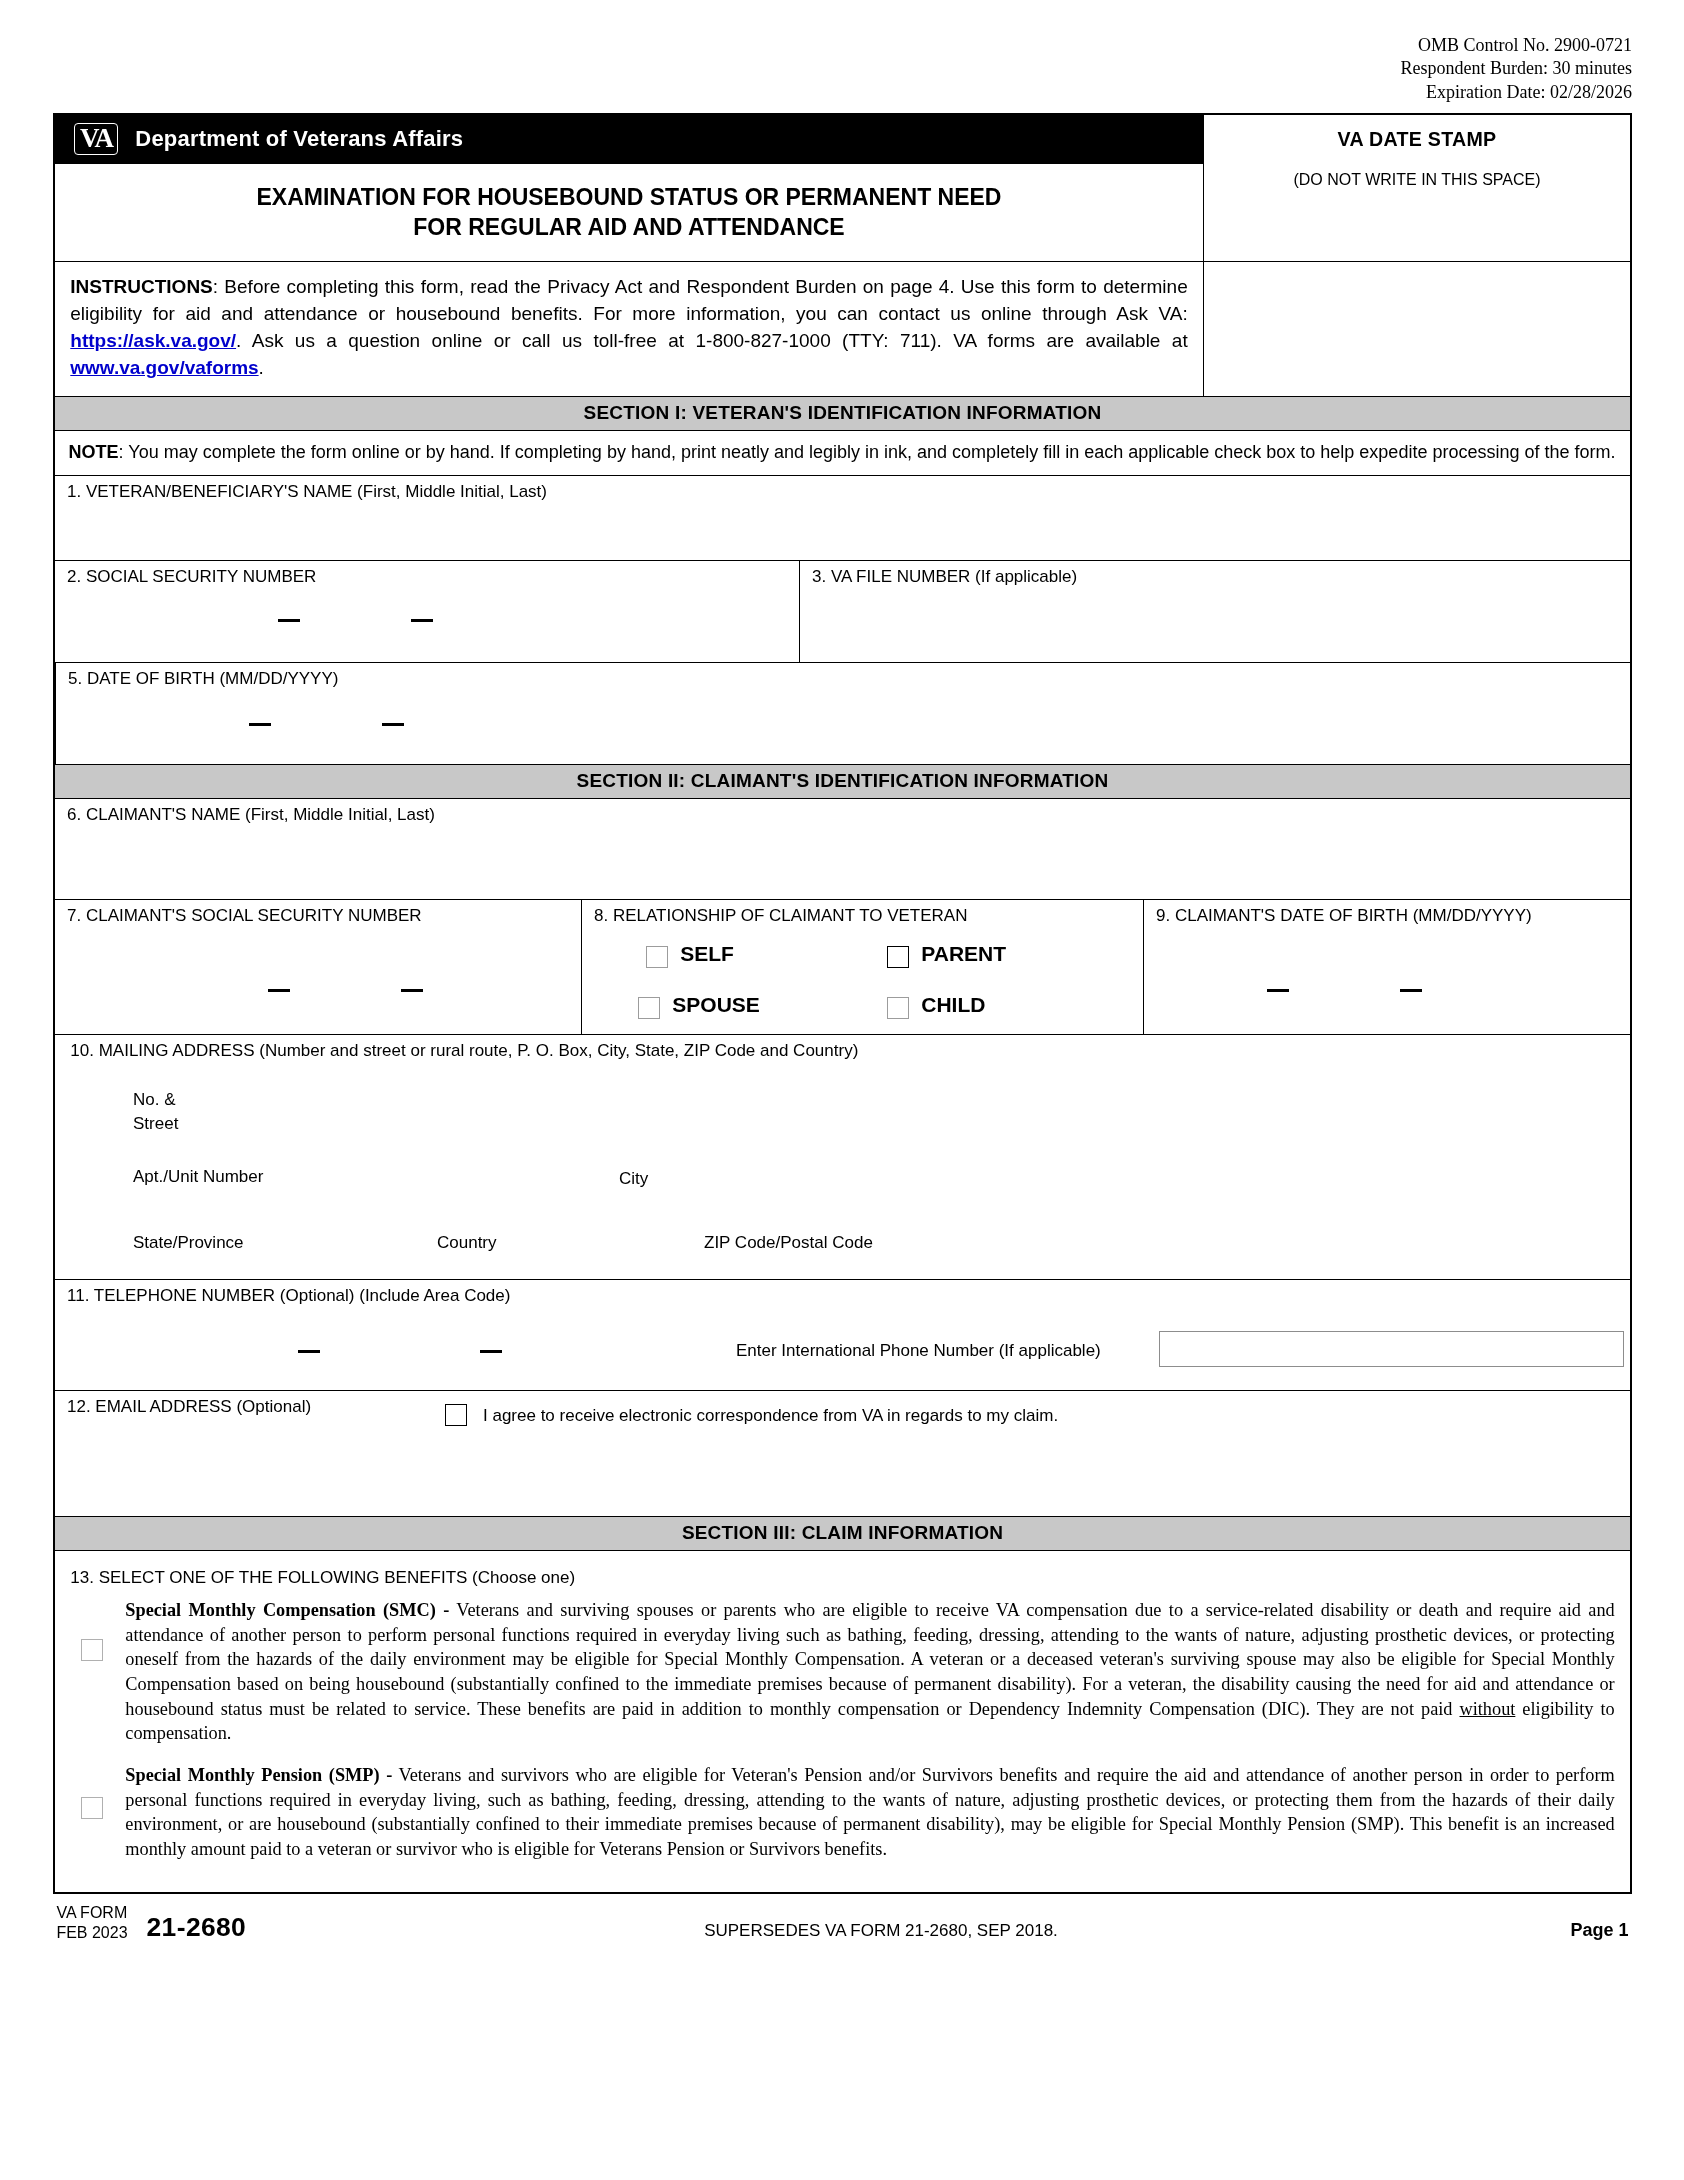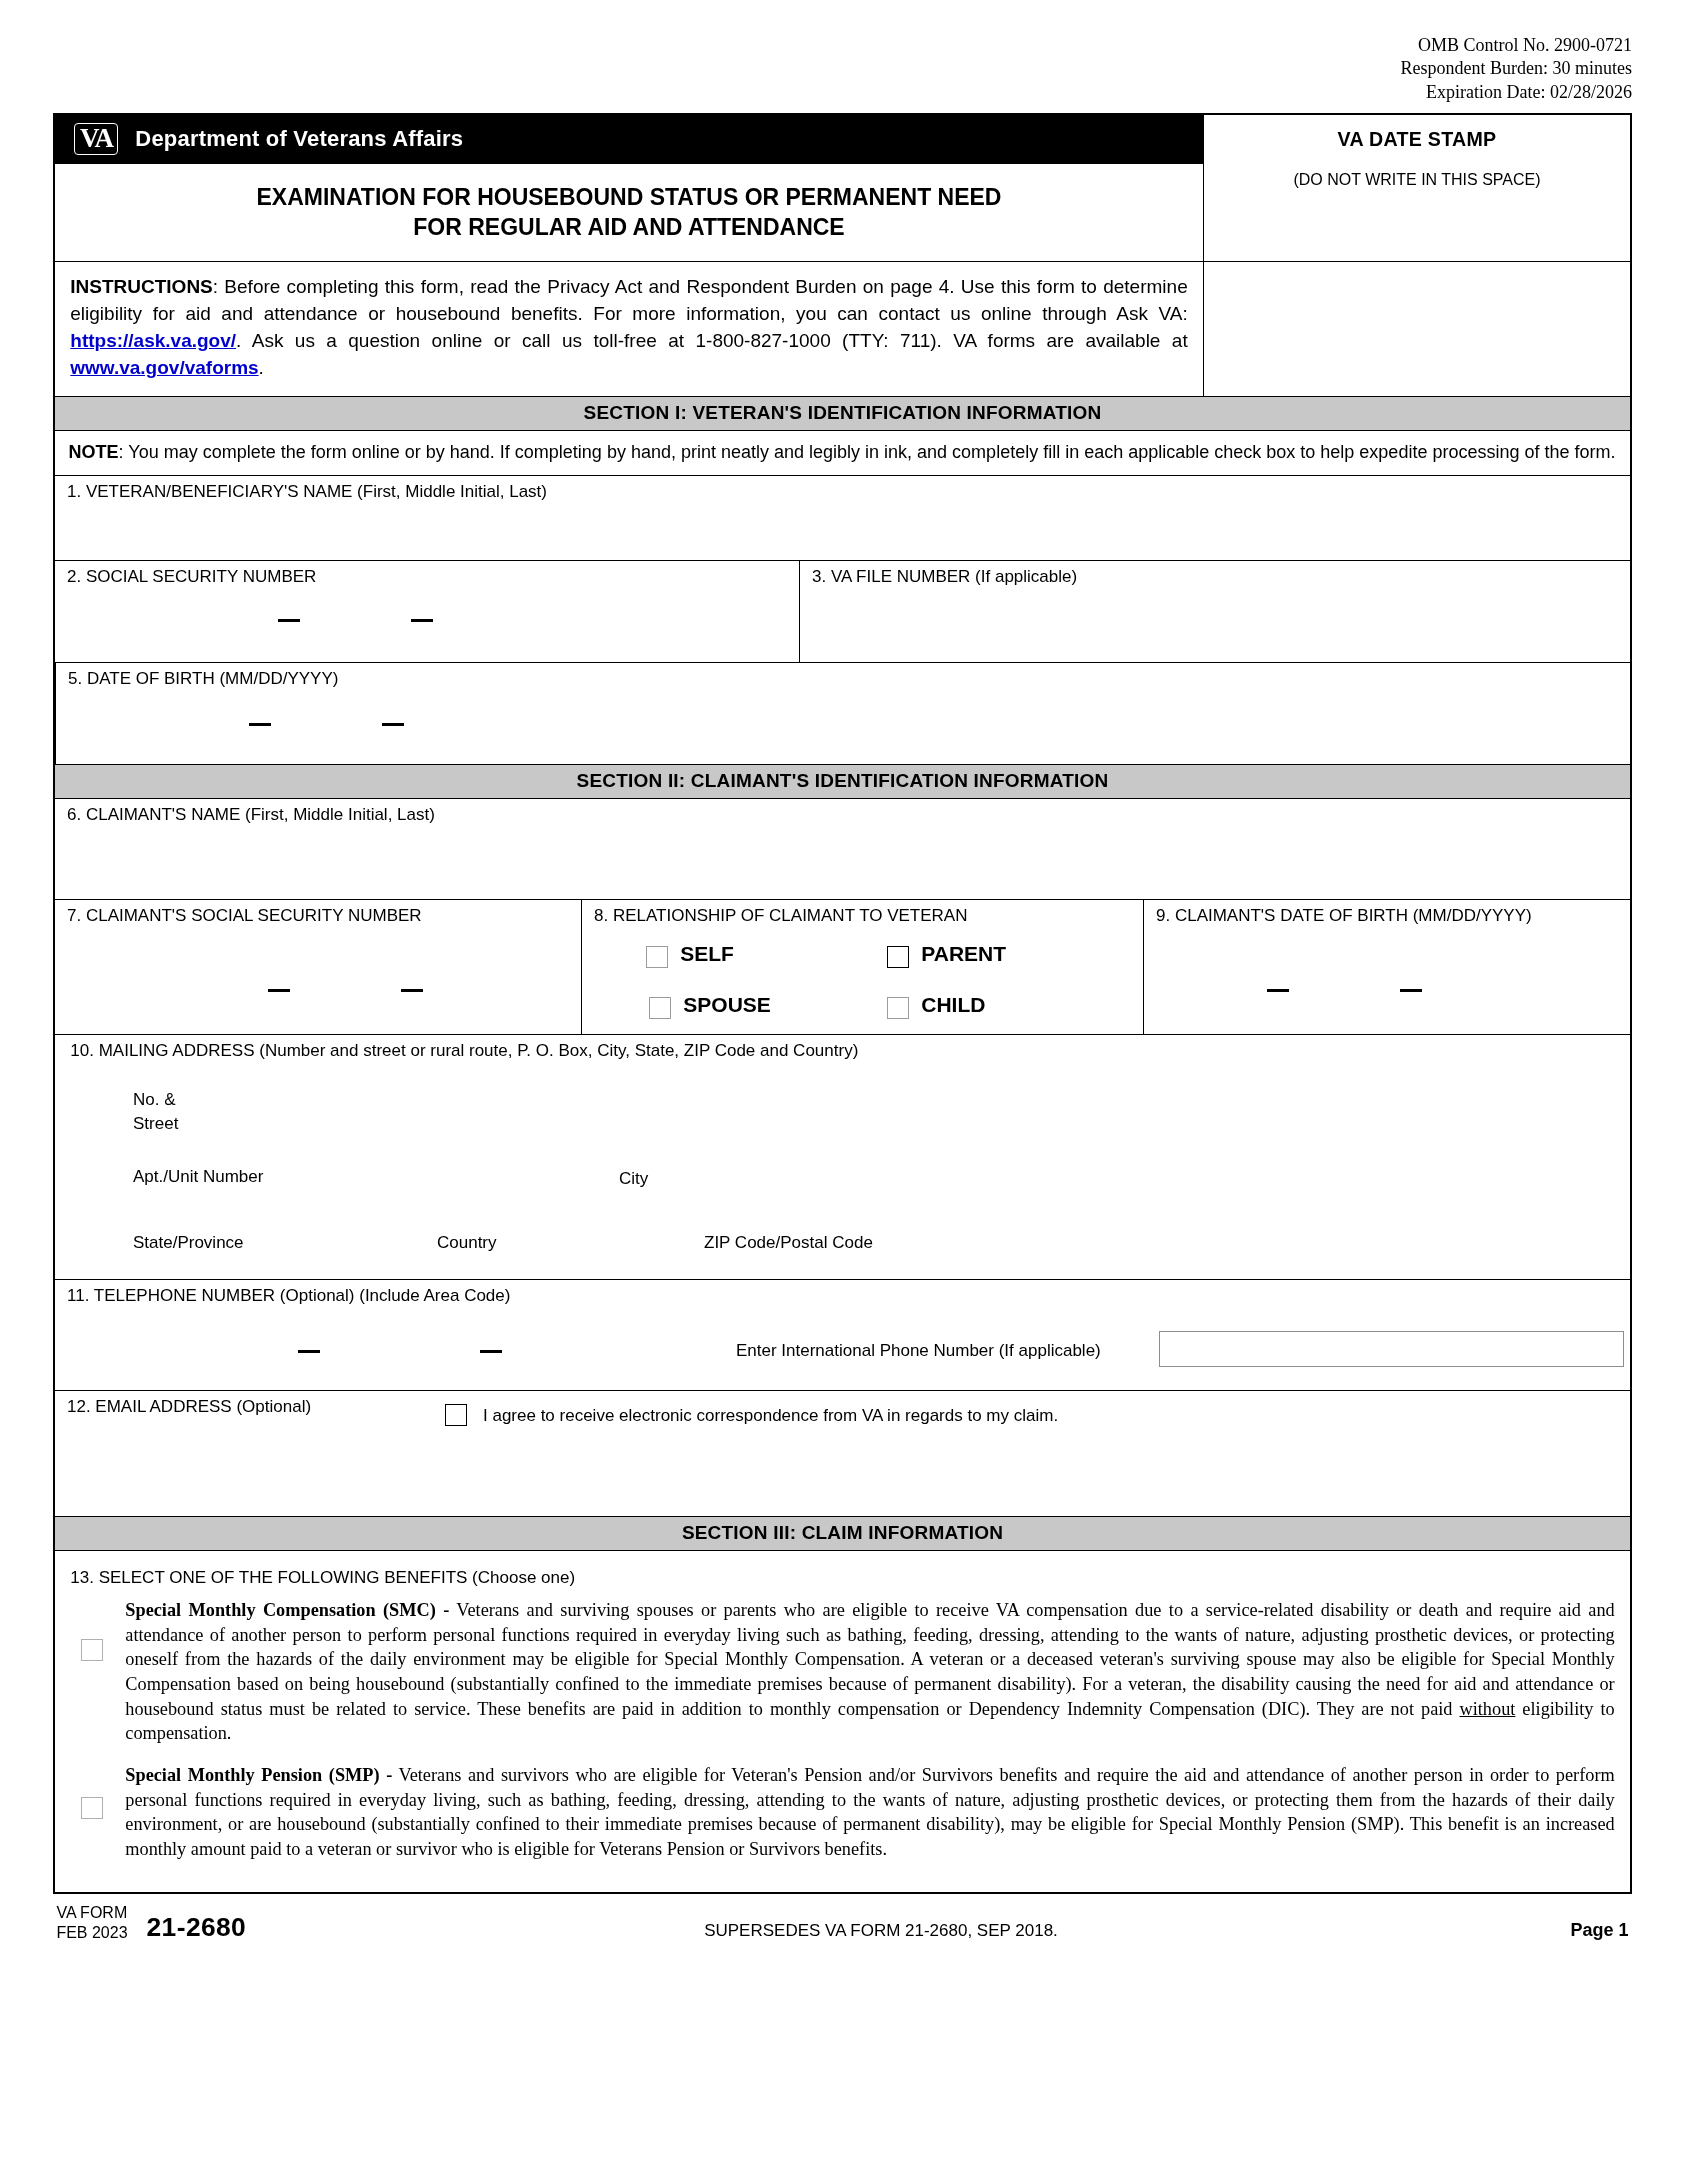--- a/index.html
+++ b/index.html
@@ -294,21 +294,21 @@
           <span class="dash"></span>
         </div>
       </div>
       <div class="cell vline" style="width:562px; position:relative;">
         <div class="fld-label">8. RELATIONSHIP OF CLAIMANT TO VETERAN</div>
         <div style="position:relative; margin-top:15.3px; height:85px;">
           <div style="position:absolute; left:64px; top:0;">
             <span class="cbox light"></span>
             <span class="small-lbl" style="margin-left:8.5px;">SELF</span>
           </div>
-          <div style="position:absolute; left:67px; top:51px;">
+          <div style="position:absolute; left:56px; top:51px;">
             <span class="cbox light"></span>
             <span class="small-lbl" style="margin-left:8.5px;">SPOUSE</span>
           </div>
           <div style="position:absolute; left:305px; top:0;">
             <span class="cbox"></span>
             <span class="small-lbl" style="margin-left:8.5px;">PARENT</span>
           </div>
           <div style="position:absolute; left:305px; top:51px;">
             <span class="cbox light"></span>
             <span class="small-lbl" style="margin-left:8.5px;">CHILD</span>

